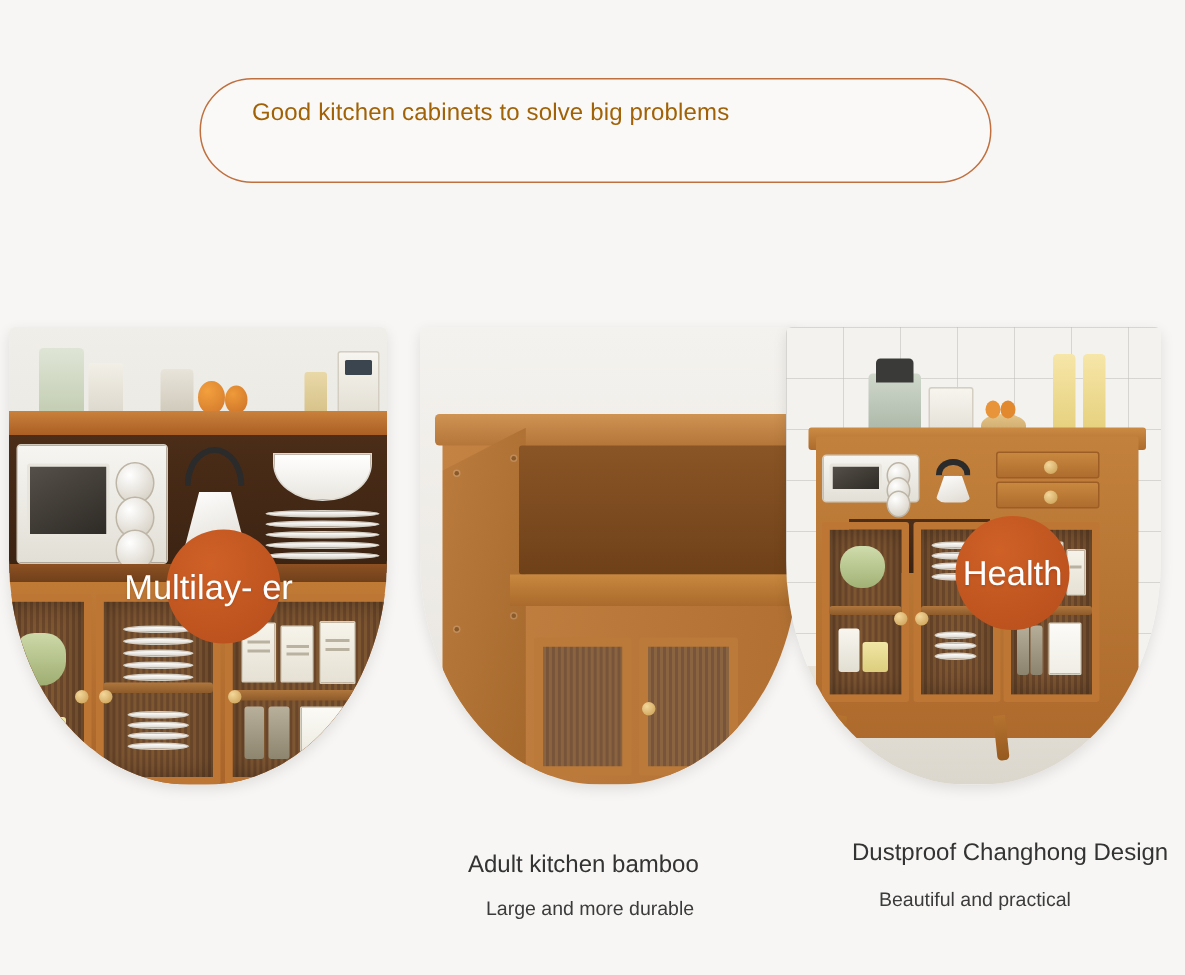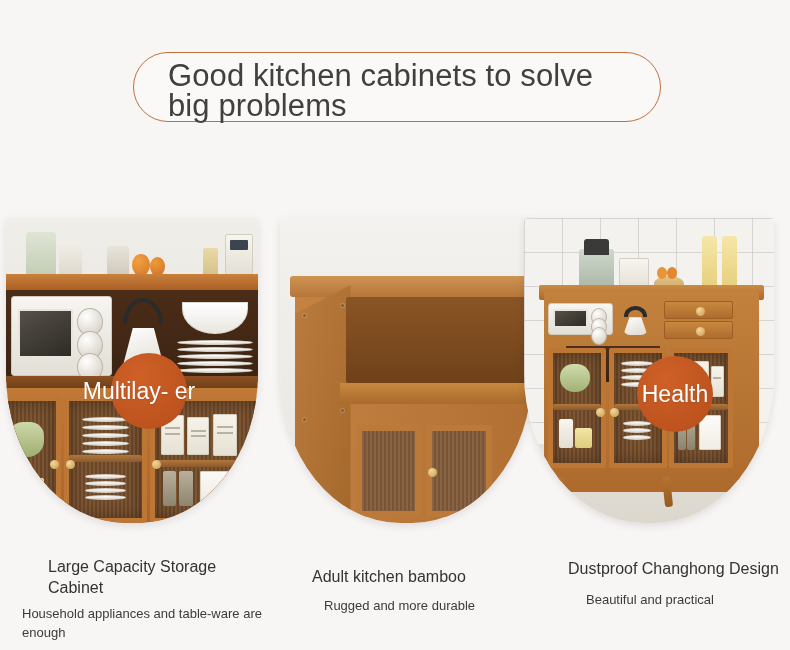--- a/index.html
+++ b/index.html
@@ -13,21 +13,21 @@
 
   
   .headline {
     position: absolute; left: 133px; top: 52px;
     width: 528px; height: 70px;
     border: 1.5px solid #c0703f; border-radius: 35px;
     background: #faf9f7;
   }
   .headline-text {
     position: absolute; left: 34px; top: 8px; width: 470px;
-    font-size: 31px; line-height: 30px; color: #404040;
+    font-size: 16px; line-height: 30px; color: #a16207;
     letter-spacing: .1px;
   }
 
   
   .panels { position: absolute; left: 0; top: 170px; width: 790px; height: 360px; }
   .panel { position: absolute; top: 0; width: 252px; height: 360px; }
   .panel.p1 { left: 6px; }
   .panel.p2 { left: 280px; }
   .panel.p3 { left: 524px; width: 250px; }
 
@@ -123,21 +123,21 @@
       background: linear-gradient(#b5732f,#96591f);
       transform-origin: top center; border-radius:0 0 3px 3px; }
 
   
   .badge {
     position:absolute; width:76px; height:76px; border-radius:50%;
     background: radial-gradient(circle at 38% 30%, #cf6127, #b64d1b);
     z-index: 6;
   }
   .badge.b1 { left:105px; top:183px; }
-  .badge.b2 { left:357px; top:186px; }
+  .badge.b2 { left:357px; top:174px; }
   .badge-label {
     position:absolute; top:0; left:-55px; width:186px; height:76px;
     display:flex; align-items:center; justify-content:center;
     color:#ffffff; font-size:23px; line-height:27px; text-align:center;
     text-shadow: 0 1px 2px rgba(0,0,0,.12);
   }
   .badge.b1 .badge-label { left:-52px; width:160px; padding-right:0; }
 
   
   .caption { position:absolute; }
@@ -366,26 +366,22 @@
             <span class="leg" style="left:6%;transform:rotate(10deg);"></span>
             <span class="leg" style="left:55%;transform:rotate(-6deg);"></span>
             <span class="leg" style="right:6%;transform:rotate(-10deg);"></span>
           </div>
         </div>
       </div>
 
     </div>
   </div>
 
-  <div class="caption c1">
-    <div class="cap-title">Large Capacity Storage Cabinet</div>
-    <div class="cap-sub">Household appliances and table-ware are enough</div>
-  </div>
   <div class="caption c2">
     <div class="cap-title">Adult kitchen bamboo</div>
-    <div class="cap-sub">Rugged and more durable</div>
+    <div class="cap-sub">Large and more durable</div>
   </div>
   <div class="caption c3">
     <div class="cap-title">Dustproof Changhong Design</div>
     <div class="cap-sub">Beautiful and practical</div>
   </div>
 
 </div>
 
 </body></html>

